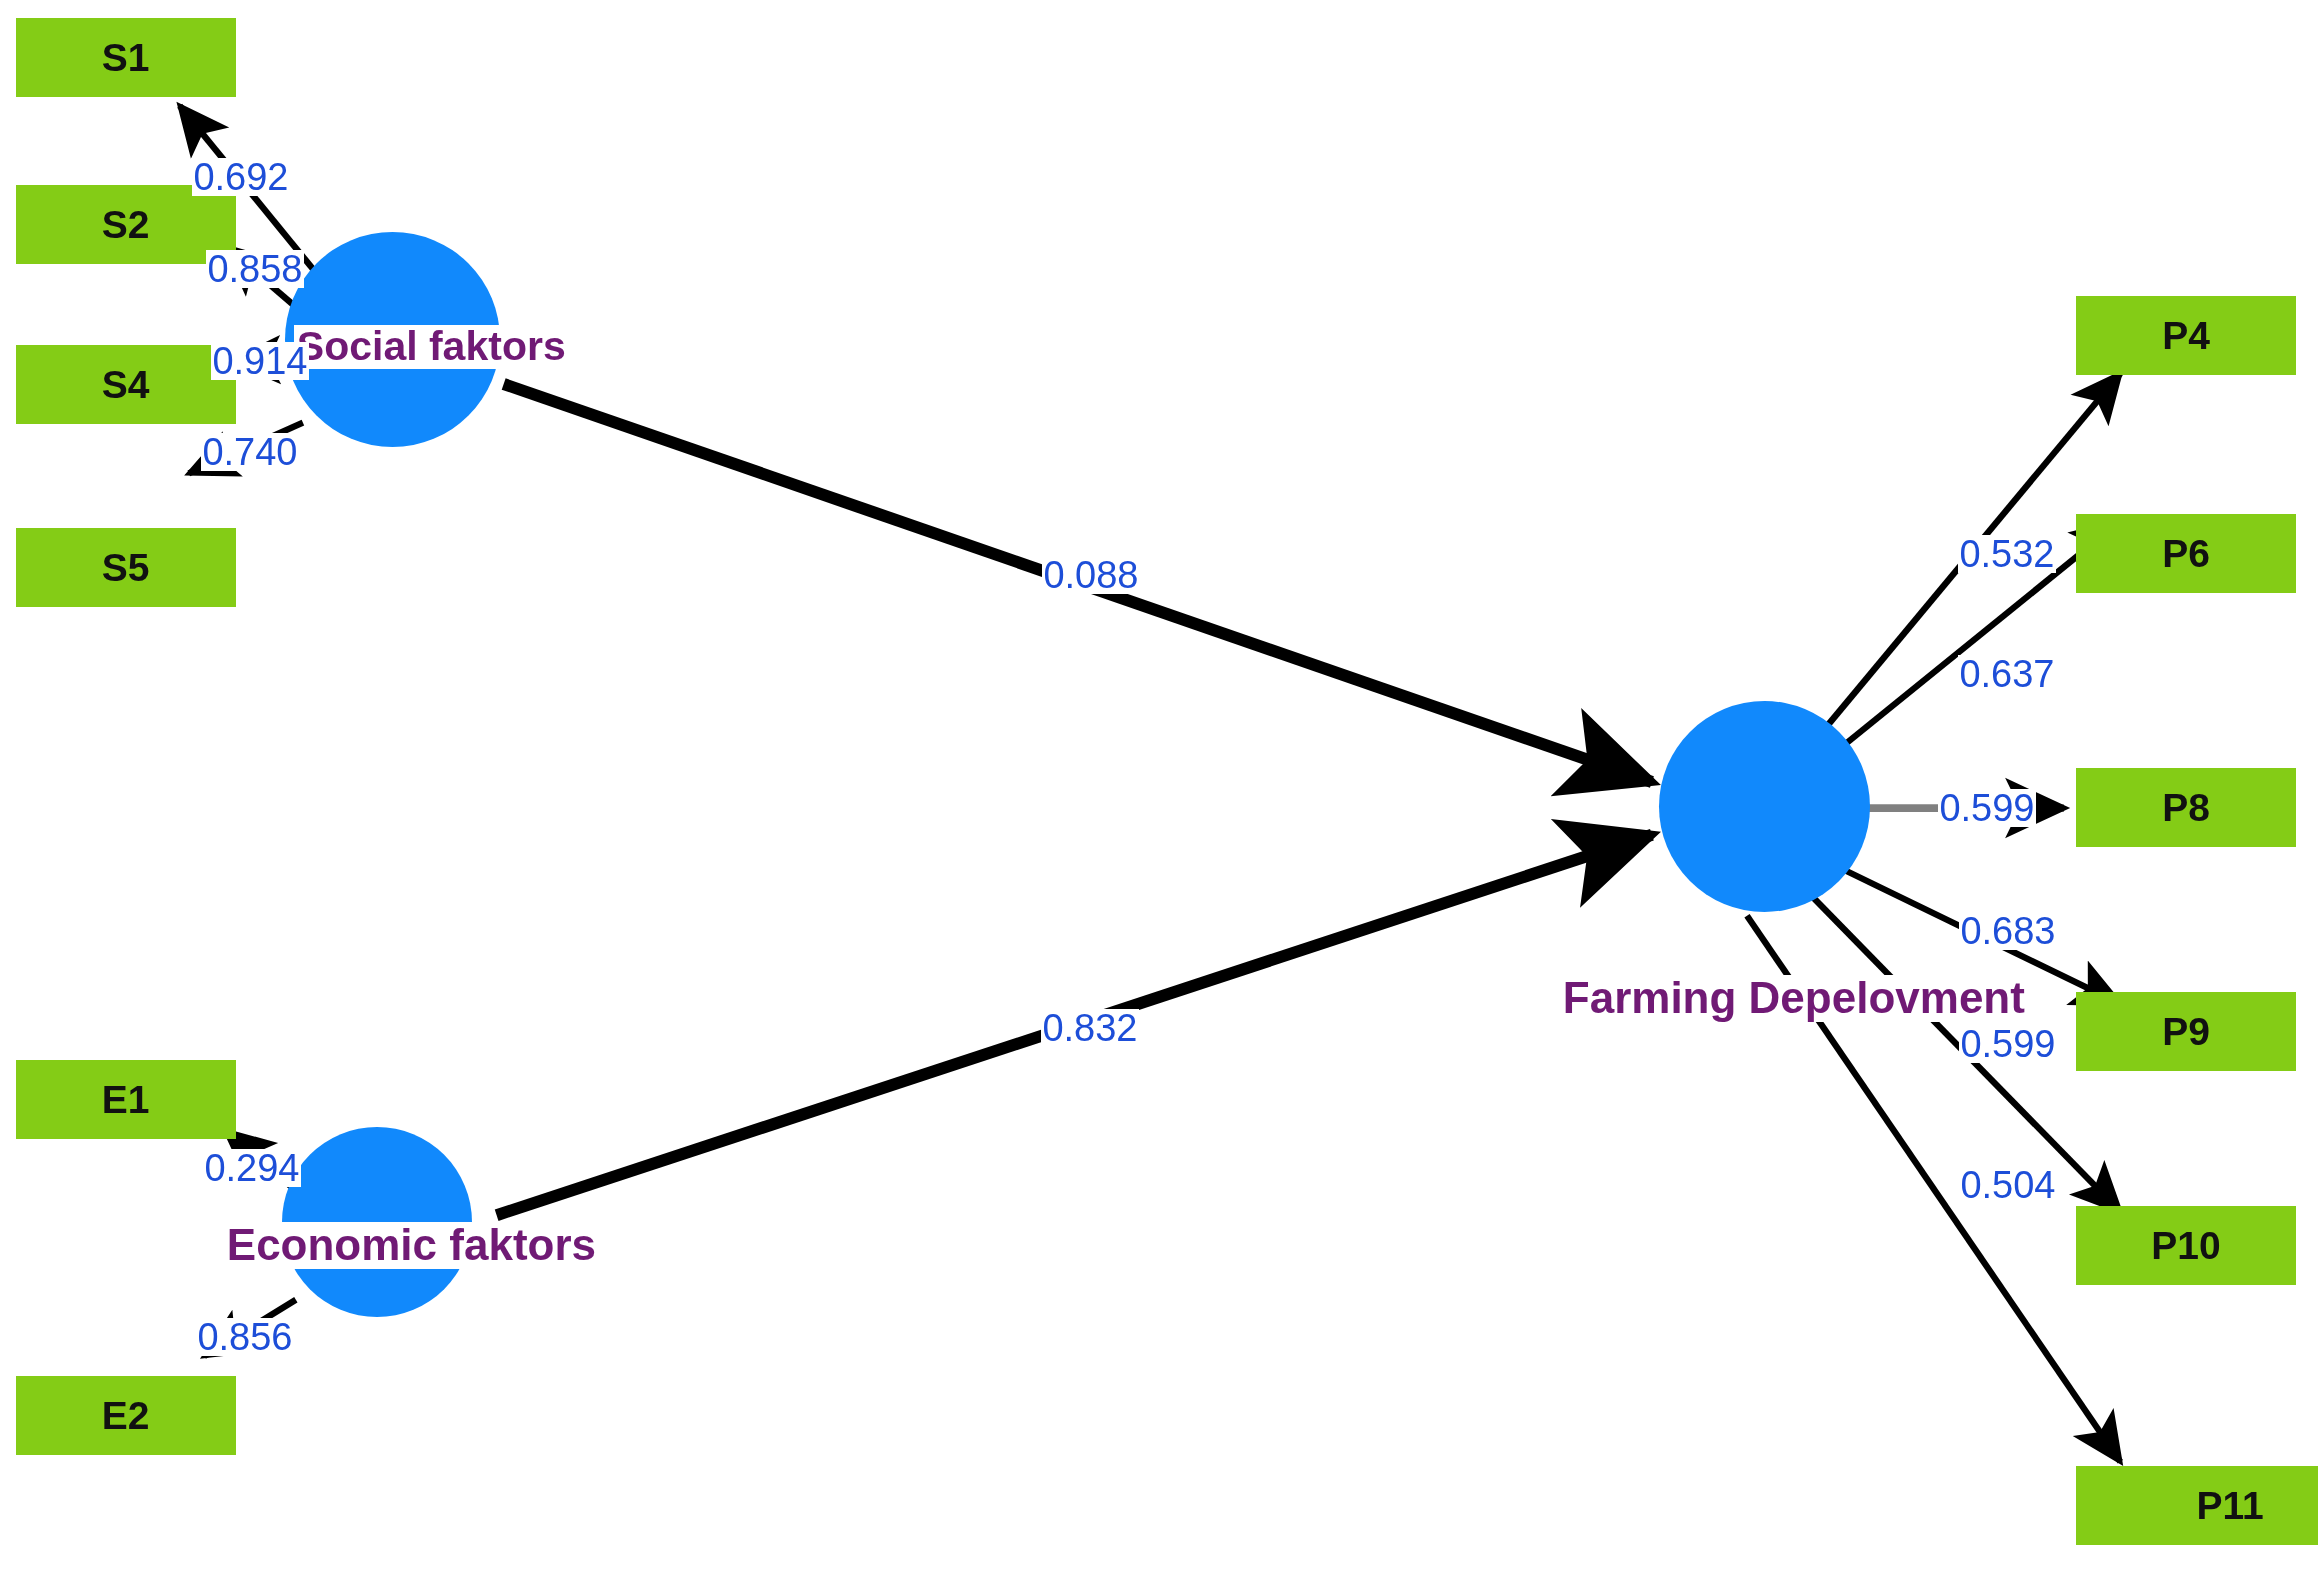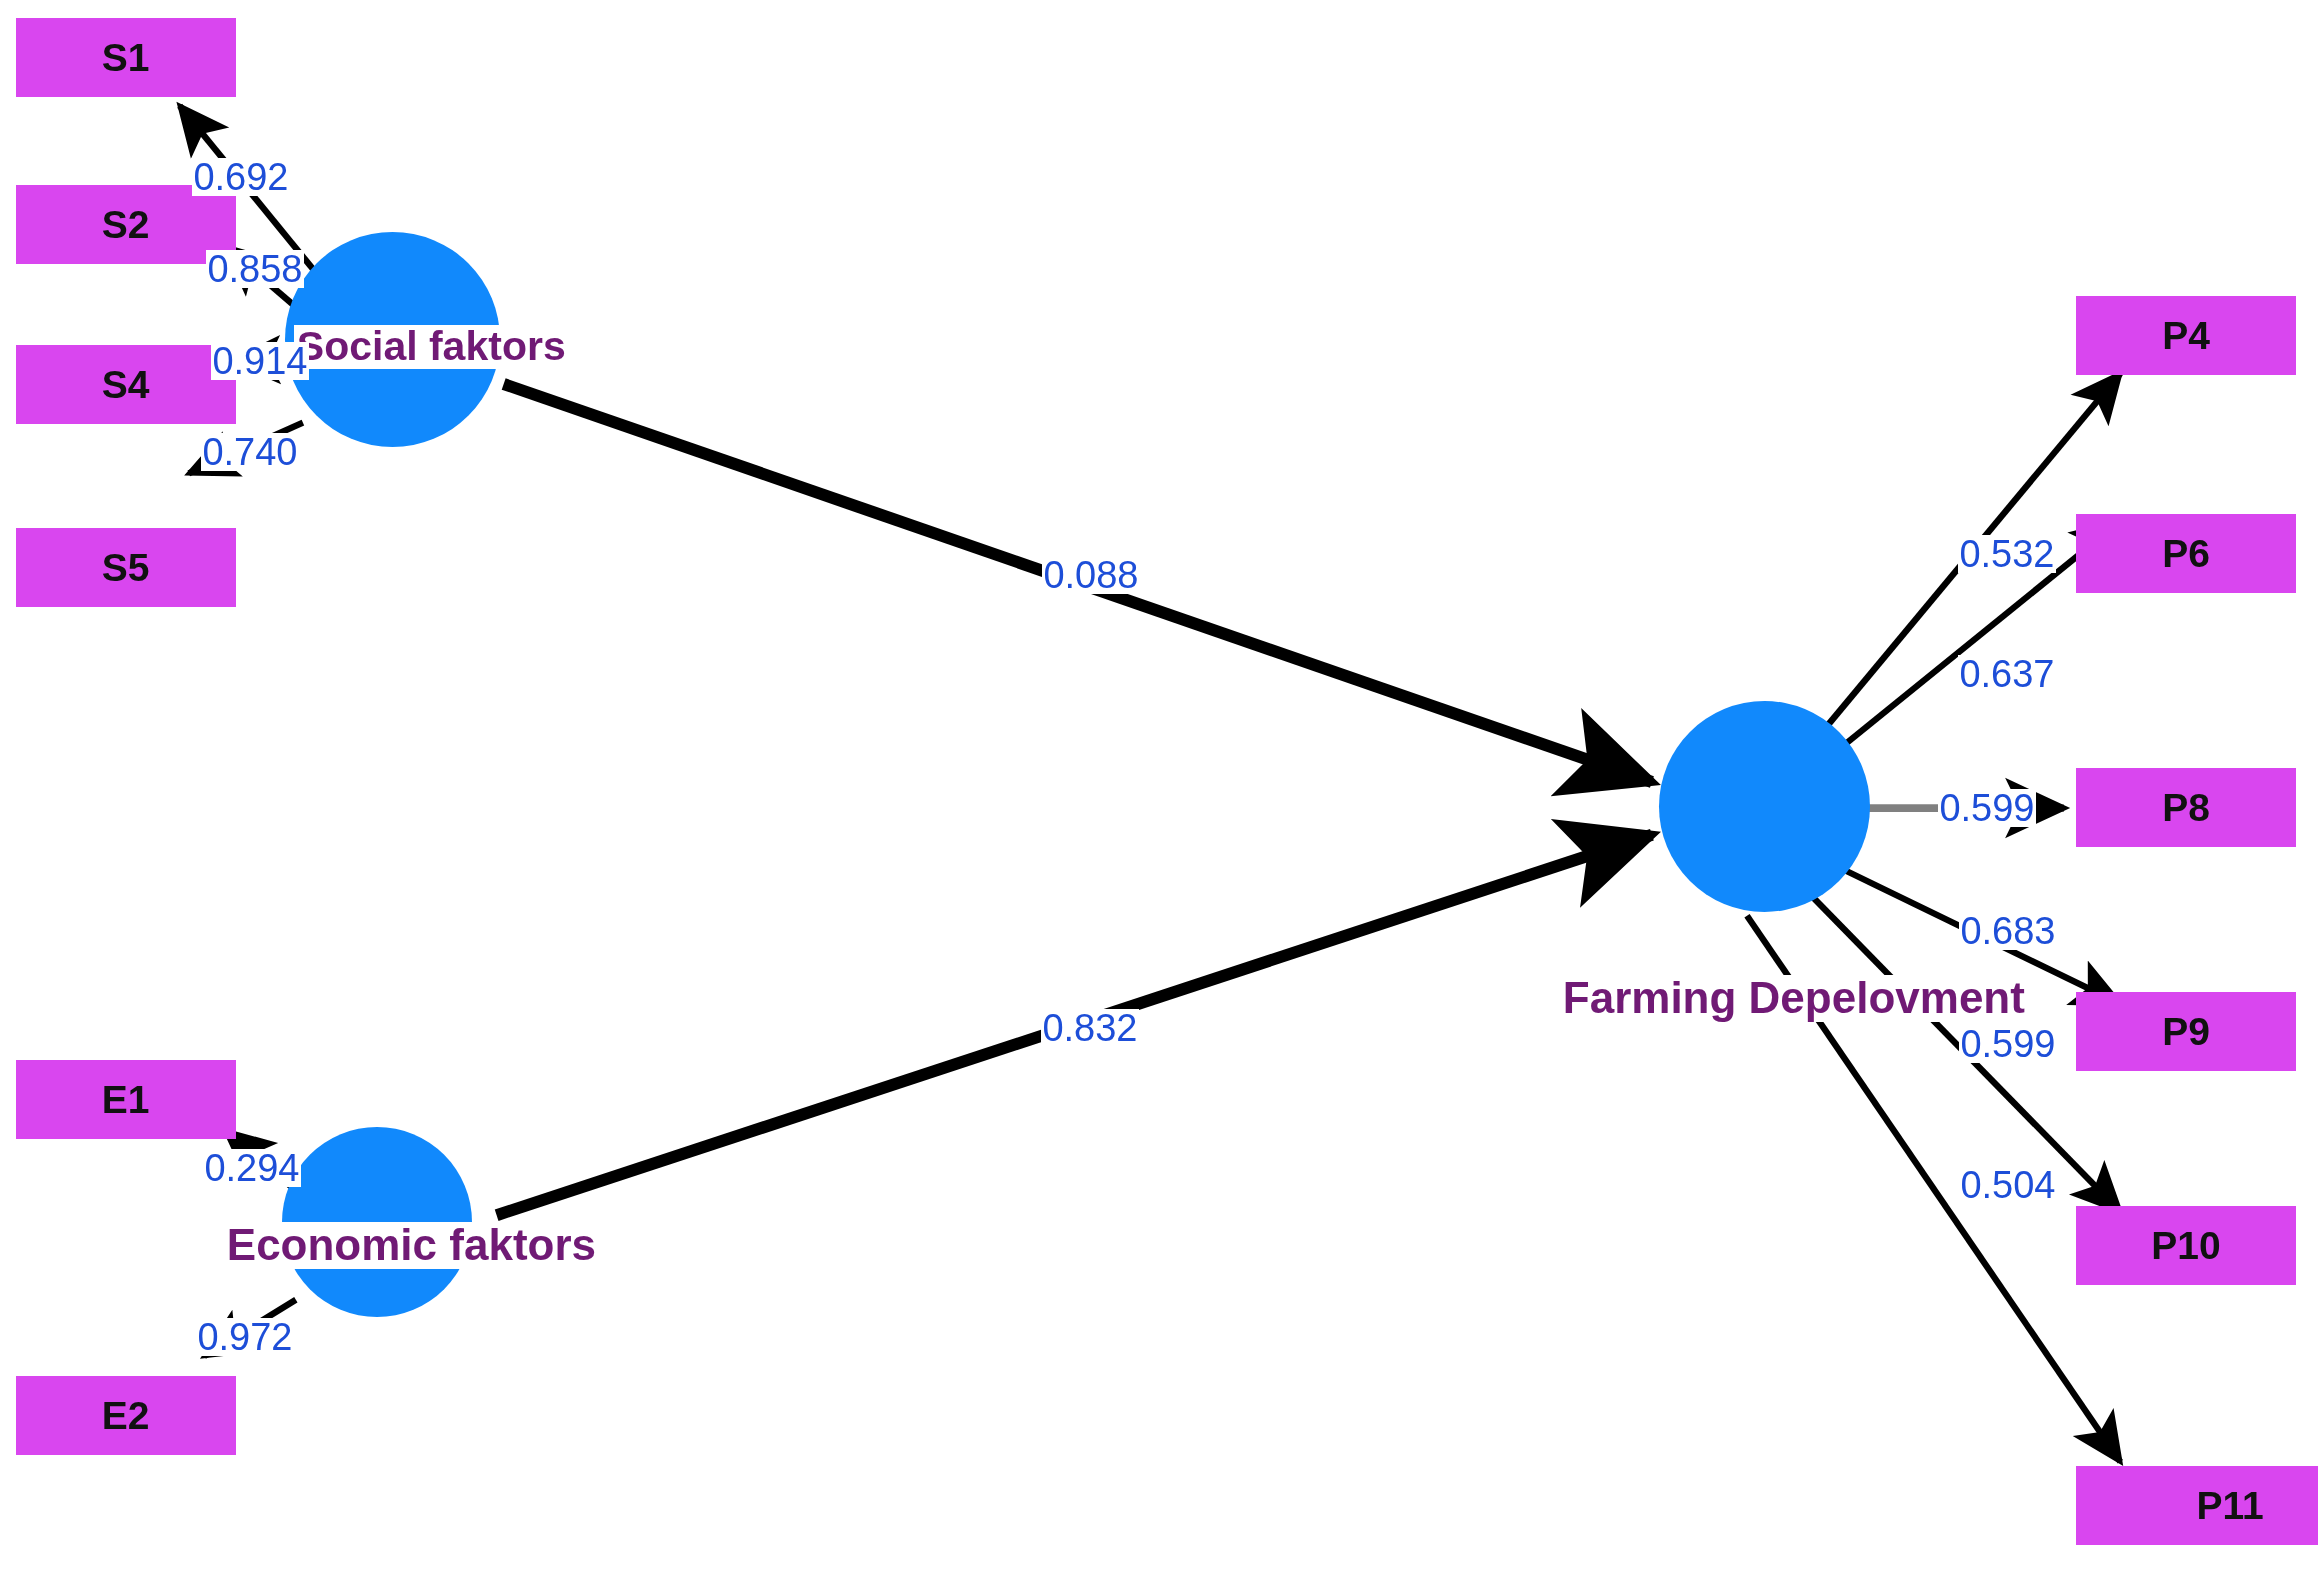--- a/index.html
+++ b/index.html
@@ -20,21 +20,21 @@
   }
   #diagram-svg {
     position: absolute;
     left: 0;
     top: 0;
     width: 2319px;
     height: 1571px;
   }
   .indicator-box {
     position: absolute;
-    background: #d946ef;
+    background: #84cc16;
     display: flex;
     align-items: center;
     justify-content: center;
   }
   .indicator-label {
     font-family: "Liberation Sans", sans-serif;
     font-size: 39px;
     font-weight: 700;
     color: #111111;
     letter-spacing: 0px;
@@ -157,21 +157,21 @@
   <div class="construct-label" style="left:294px; top:325px; font-size:41px;">Social faktors</div>
   <div class="construct-label" style="left:224px; top:1222px; font-size:44px;">Economic faktors</div>
   <div class="construct-label" style="left:1560px; top:975px; font-size:44px;">Farming Depelovment</div>
 
   <div class="path-coef" style="left:192px; top:158px;">0.692</div>
   <div class="path-coef" style="left:206px; top:250px;">0.858</div>
   <div class="path-coef" style="left:211px; top:342px;">0.914</div>
   <div class="path-coef" style="left:201px; top:433px;">0.740</div>
 
   <div class="path-coef" style="left:203px; top:1149px;">0.294</div>
-  <div class="path-coef" style="left:196px; top:1318px;">0.972</div>
+  <div class="path-coef" style="left:196px; top:1318px;">0.856</div>
 
   <div class="path-coef" style="left:1958px; top:535px;">0.532</div>
   <div class="path-coef" style="left:1958px; top:655px;">0.637</div>
   <div class="path-coef" style="left:1938px; top:789px;">0.599</div>
   <div class="path-coef" style="left:1959px; top:912px;">0.683</div>
   <div class="path-coef" style="left:1959px; top:1025px;">0.599</div>
   <div class="path-coef" style="left:1959px; top:1166px;">0.504</div>
 
   <div class="path-coef" style="left:1042px; top:556px;">0.088</div>
   <div class="path-coef" style="left:1041px; top:1009px;">0.832</div>

